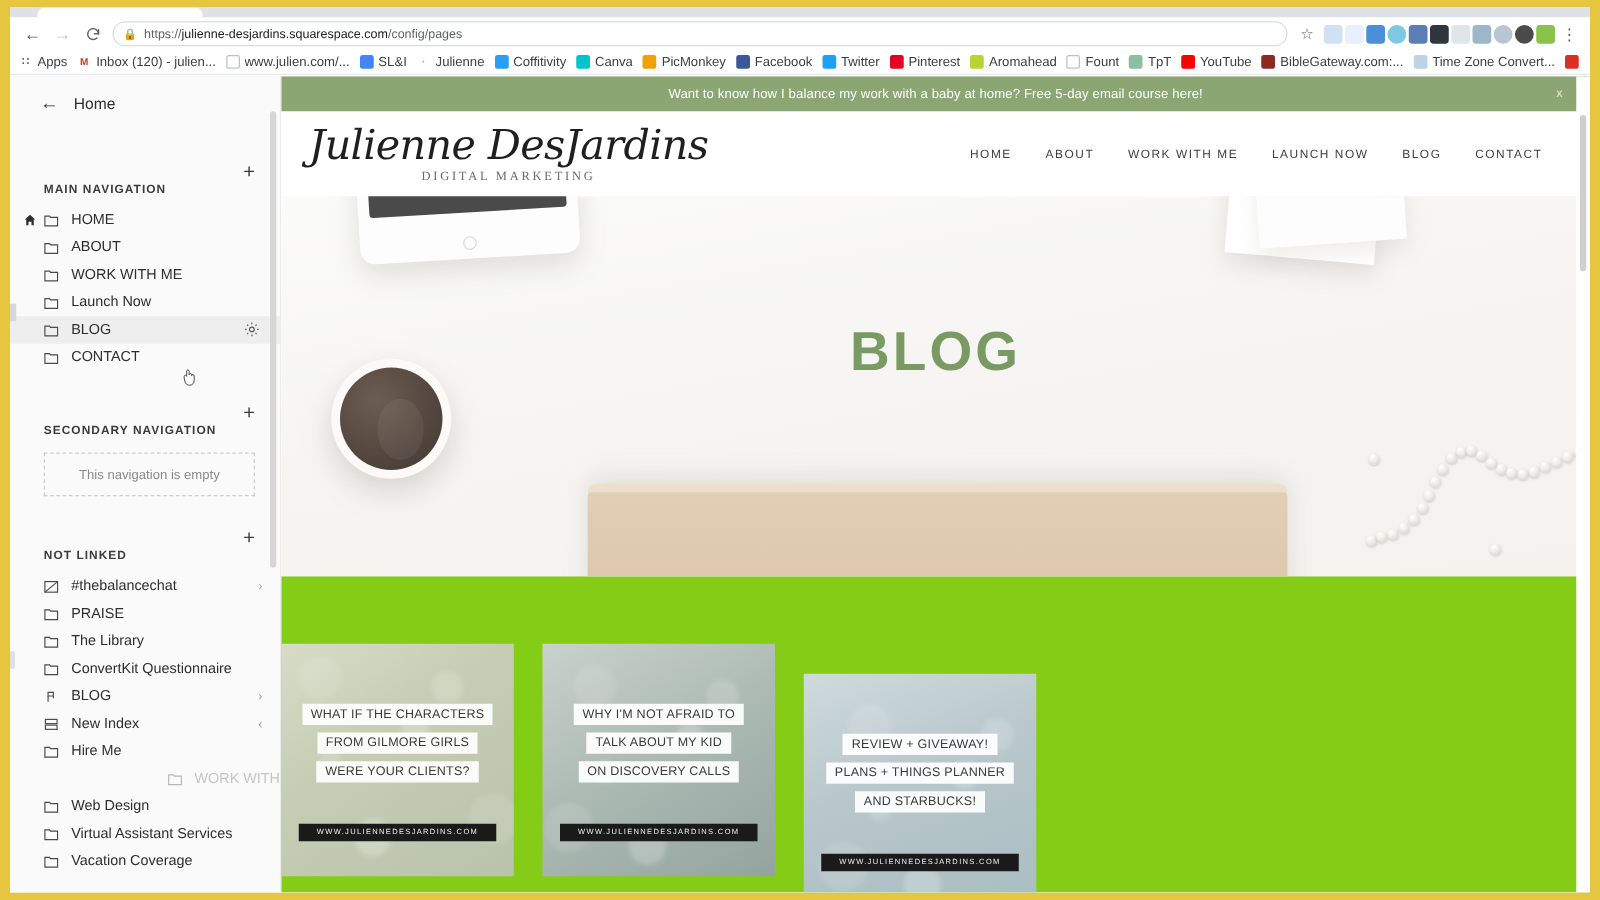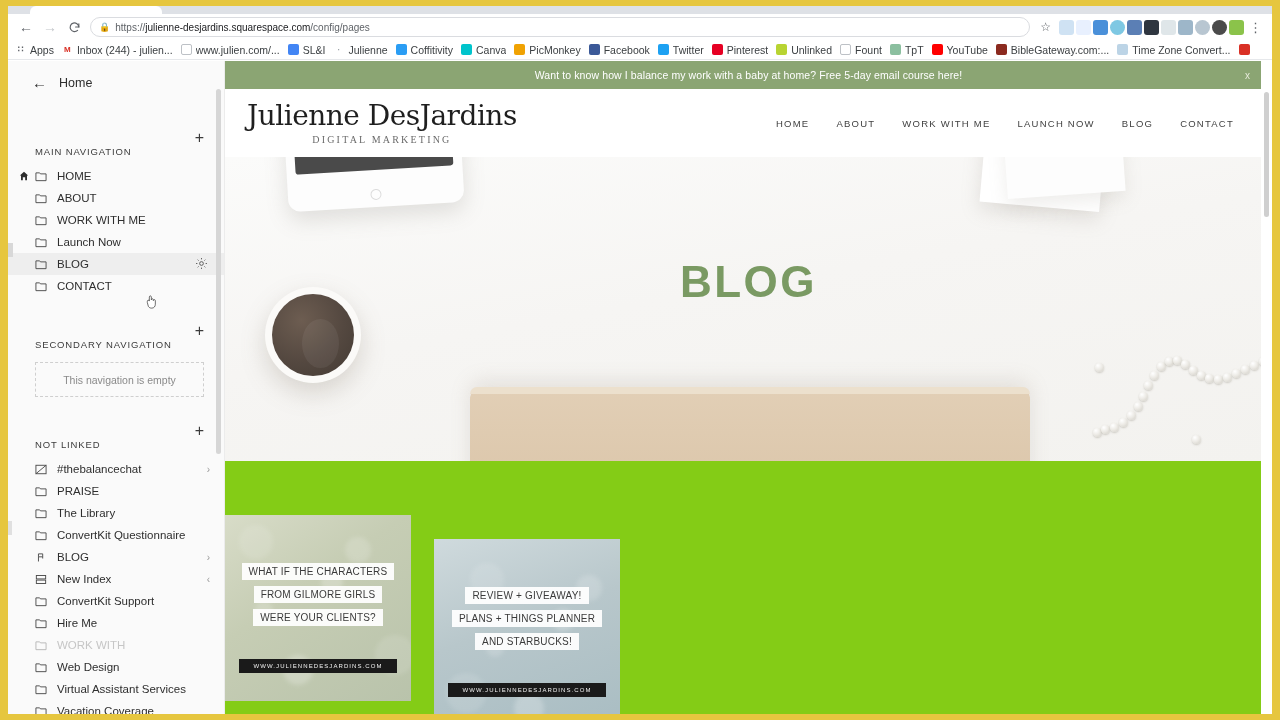--- a/index.html
+++ b/index.html
@@ -130,37 +130,37 @@
     color: #2e2e2e; font-size: 12.5px;
     cursor: pointer;
   }
   .arrow-left { font-size: 15px; line-height: 1; color: #2b2b2b; }
 
   .sb-section {
     display: flex; align-items: center; justify-content: space-between;
     padding: 14px 20px 8px 27px;
   }
   .sb-section-title {
-    font-size: 9.5px; letter-spacing: 0.09em; font-weight: 400;
+    font-size: 9.5px; letter-spacing: 0.09em; font-weight: 700;
     color: #3b3b3b; text-transform: uppercase; margin-top: 28px;
   }
   .plus { font-size: 16px; color: #3b3b3b; line-height: 1; cursor: pointer; font-weight: 300; }
 
   .sb-item {
     position: relative;
     display: flex; align-items: center;
     height: 22px;
     padding-left: 27px;
     gap: 10px;
     cursor: pointer;
     font-size: 11.5px;
     color: #2e2e2e;
   }
   .sb-item.active { background: #eeeeee; }
-  .sb-item.faded { color: #c6c6c6; }
+  .sb-item.faded { color: #c6c6c6; justify-content: flex-end; }
   .sb-item.faded .pg-ico { opacity: .38; }
   .home-dot {
     position: absolute; left: 11px; top: 6px;
     width: 10px; height: 10px;
   }
   .pg-ico { width: 12px; height: 11px; flex: 0 0 auto; }
   .sb-label { white-space: nowrap; }
   .chev { position: absolute; right: 14px; color: #9b9b9b; font-size: 10px; }
   .gear { position: absolute; right: 16px; top: 4px; width: 13px; height: 13px; }
 
@@ -218,21 +218,22 @@
 
   .site-header {
     height: 68px;
     background: #fff;
     display: flex; align-items: center;
     padding: 0 24px 0 22px;
   }
   .logo-wrap { display: flex; flex-direction: column; align-items: center; }
   .logo-script {
     font-family: "DejaVu Serif", serif;
-    font-size: 28px;
+    font-style: italic;
+    font-size: 33px;
     color: #1f1f1f;
     letter-spacing: -0.5px;
     line-height: 1;
     white-space: nowrap;
   }
   .logo-sub {
     font-size: 10px; letter-spacing: .22em; color: #6b6b6b;
     margin-top: 4px;
     font-family: "Liberation Serif", serif;
   }
@@ -420,21 +421,21 @@
       <div class="kebab">⋮</div>
     </div>
 
     <div class="bookmarks" id="bookmarks-bar">
         <div class="bm">
           <span class="bm-ico" style="background: transparent; color: rgb(95, 99, 104); font-size: 9px;">∷</span>
           <span class="bm-lbl">Apps</span>
         </div>
         <div class="bm">
           <span class="bm-ico" style="background: transparent; color: rgb(217, 48, 37);">M</span>
-          <span class="bm-lbl">Inbox (244) - julien...</span>
+          <span class="bm-lbl">Inbox (120) - julien...</span>
         </div>
         <div class="bm">
           <span class="bm-ico" style="background: transparent; border: 1px solid rgb(189, 193, 198);"></span>
           <span class="bm-lbl">www.julien.com/...</span>
         </div>
         <div class="bm">
           <span class="bm-ico" style="background: rgb(66, 133, 244);"></span>
           <span class="bm-lbl">SL&amp;I</span>
         </div>
         <div class="bm">
@@ -460,21 +461,21 @@
         <div class="bm">
           <span class="bm-ico" style="background: rgb(29, 161, 242);"></span>
           <span class="bm-lbl">Twitter</span>
         </div>
         <div class="bm">
           <span class="bm-ico" style="background: rgb(230, 0, 35);"></span>
           <span class="bm-lbl">Pinterest</span>
         </div>
         <div class="bm">
           <span class="bm-ico" style="background: rgb(184, 212, 50);"></span>
-          <span class="bm-lbl">Unlinked</span>
+          <span class="bm-lbl">Aromahead</span>
         </div>
         <div class="bm">
           <span class="bm-ico" style="background: transparent; border: 1px solid rgb(189, 193, 198);"></span>
           <span class="bm-lbl">Fount</span>
         </div>
         <div class="bm">
           <span class="bm-ico" style="background: rgb(139, 191, 159);"></span>
           <span class="bm-lbl">TpT</span>
         </div>
         <div class="bm">
@@ -598,26 +599,20 @@
                 <span class="sb-label">BLOG</span>
                 <span class="chev">›</span>
               </div>
               <div class="sb-item">
                 <svg class="pg-ico" viewBox="0 0 14 13" fill="none" stroke="#4a4a4a" stroke-width="1.1">
   <rect x="1.5" y="1.8" width="11" height="4"></rect>
                   <rect x="1.5" y="7.2" width="11" height="4"></rect>
                 </svg>
                 <span class="sb-label">New Index</span>
                 <span class="chev">‹</span>
-              </div>
-              <div class="sb-item">
-                <svg class="pg-ico" viewBox="0 0 14 13" fill="none" stroke="#4a4a4a" stroke-width="1.1">
-  <path d="M1 2.2h4.4l1 1.2H13v8H1z"></path>
-                </svg>
-                <span class="sb-label">ConvertKit Support</span>
               </div>
               <div class="sb-item">
                 <svg class="pg-ico" viewBox="0 0 14 13" fill="none" stroke="#4a4a4a" stroke-width="1.1">
   <path d="M1 2.2h4.4l1 1.2H13v8H1z"></path>
                 </svg>
                 <span class="sb-label">Hire Me</span>
               </div>
               <div class="sb-item faded">
                 <svg class="pg-ico" viewBox="0 0 14 13" fill="none" stroke="#4a4a4a" stroke-width="1.1">
   <path d="M1 2.2h4.4l1 1.2H13v8H1z"></path>
@@ -728,20 +723,34 @@
               <div class="bokeh" style="left:150px;top:120px;width:40px;height:40px;opacity:0.25"></div>
               <div class="bokeh" style="left:30px;top:86px;width:18px;height:18px;opacity:0.37"></div>
               <div class="bokeh" style="left:96px;top:56px;width:22px;height:22px;opacity:0.49"></div>
               <div class="pc-lines">
                 <div class="pc-line">WHAT IF THE CHARACTERS</div>
                 <div class="pc-line">FROM GILMORE GIRLS</div>
                 <div class="pc-line">WERE YOUR CLIENTS?</div>
               </div>
               <div class="pc-url">WWW.JULIENNEDESJARDINS.COM</div>
             </div>
+            <div class="post-card pc2">
+              <div class="bokeh" style="left:25px;top:17px;width:34px;height:34px;opacity:0.25"></div>
+              <div class="bokeh" style="left:131px;top:29px;width:26px;height:26px;opacity:0.37"></div>
+              <div class="bokeh" style="left:69px;top:147px;width:30px;height:30px;opacity:0.49"></div>
+              <div class="bokeh" style="left:1px;top:127px;width:40px;height:40px;opacity:0.25"></div>
+              <div class="bokeh" style="left:41px;top:93px;width:18px;height:18px;opacity:0.37"></div>
+              <div class="bokeh" style="left:107px;top:63px;width:22px;height:22px;opacity:0.49"></div>
+              <div class="pc-lines">
+                <div class="pc-line">WHY I'M NOT AFRAID TO</div>
+                <div class="pc-line">TALK ABOUT MY KID</div>
+                <div class="pc-line">ON DISCOVERY CALLS</div>
+              </div>
+              <div class="pc-url">WWW.JULIENNEDESJARDINS.COM</div>
+            </div>
             <div class="post-card pc3">
               <div class="bokeh" style="left:36px;top:24px;width:34px;height:34px;opacity:0.25"></div>
               <div class="bokeh" style="left:142px;top:36px;width:26px;height:26px;opacity:0.37"></div>
               <div class="bokeh" style="left:80px;top:154px;width:30px;height:30px;opacity:0.49"></div>
               <div class="bokeh" style="left:12px;top:134px;width:40px;height:40px;opacity:0.25"></div>
               <div class="bokeh" style="left:52px;top:100px;width:18px;height:18px;opacity:0.37"></div>
               <div class="bokeh" style="left:118px;top:70px;width:22px;height:22px;opacity:0.49"></div>
               <div class="pc-lines">
                 <div class="pc-line">REVIEW + GIVEAWAY!</div>
                 <div class="pc-line">PLANS + THINGS PLANNER</div>

